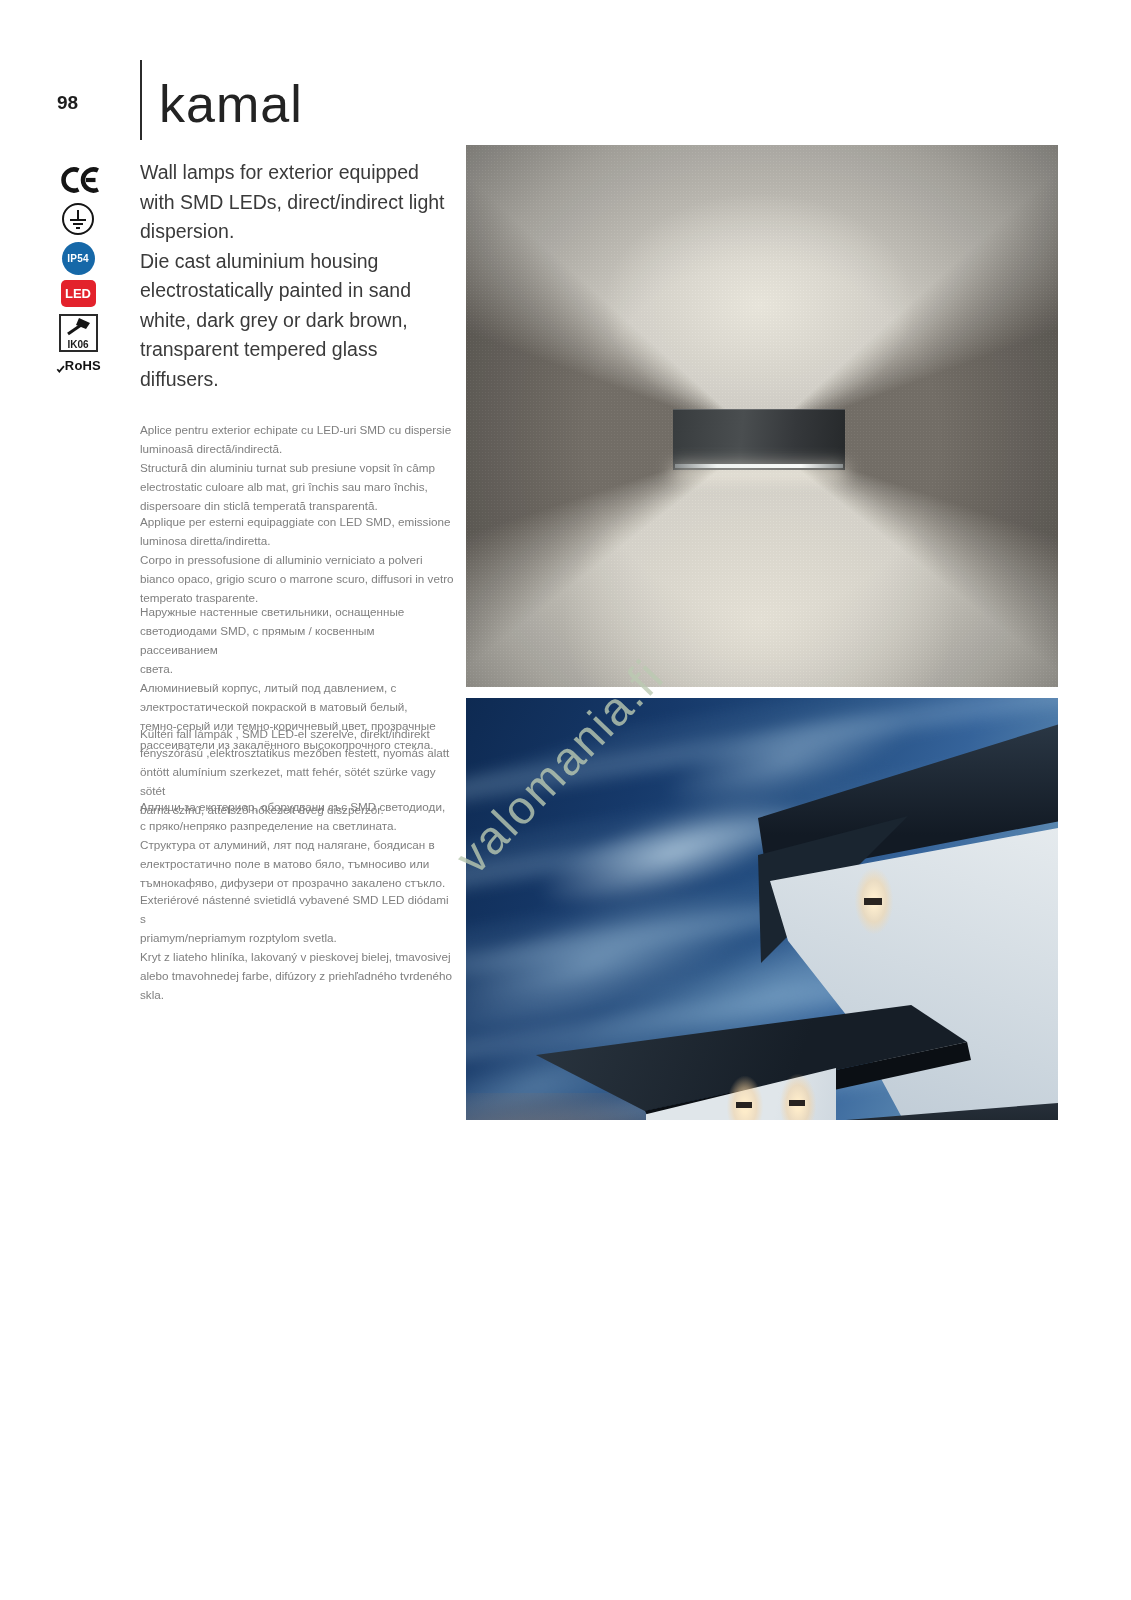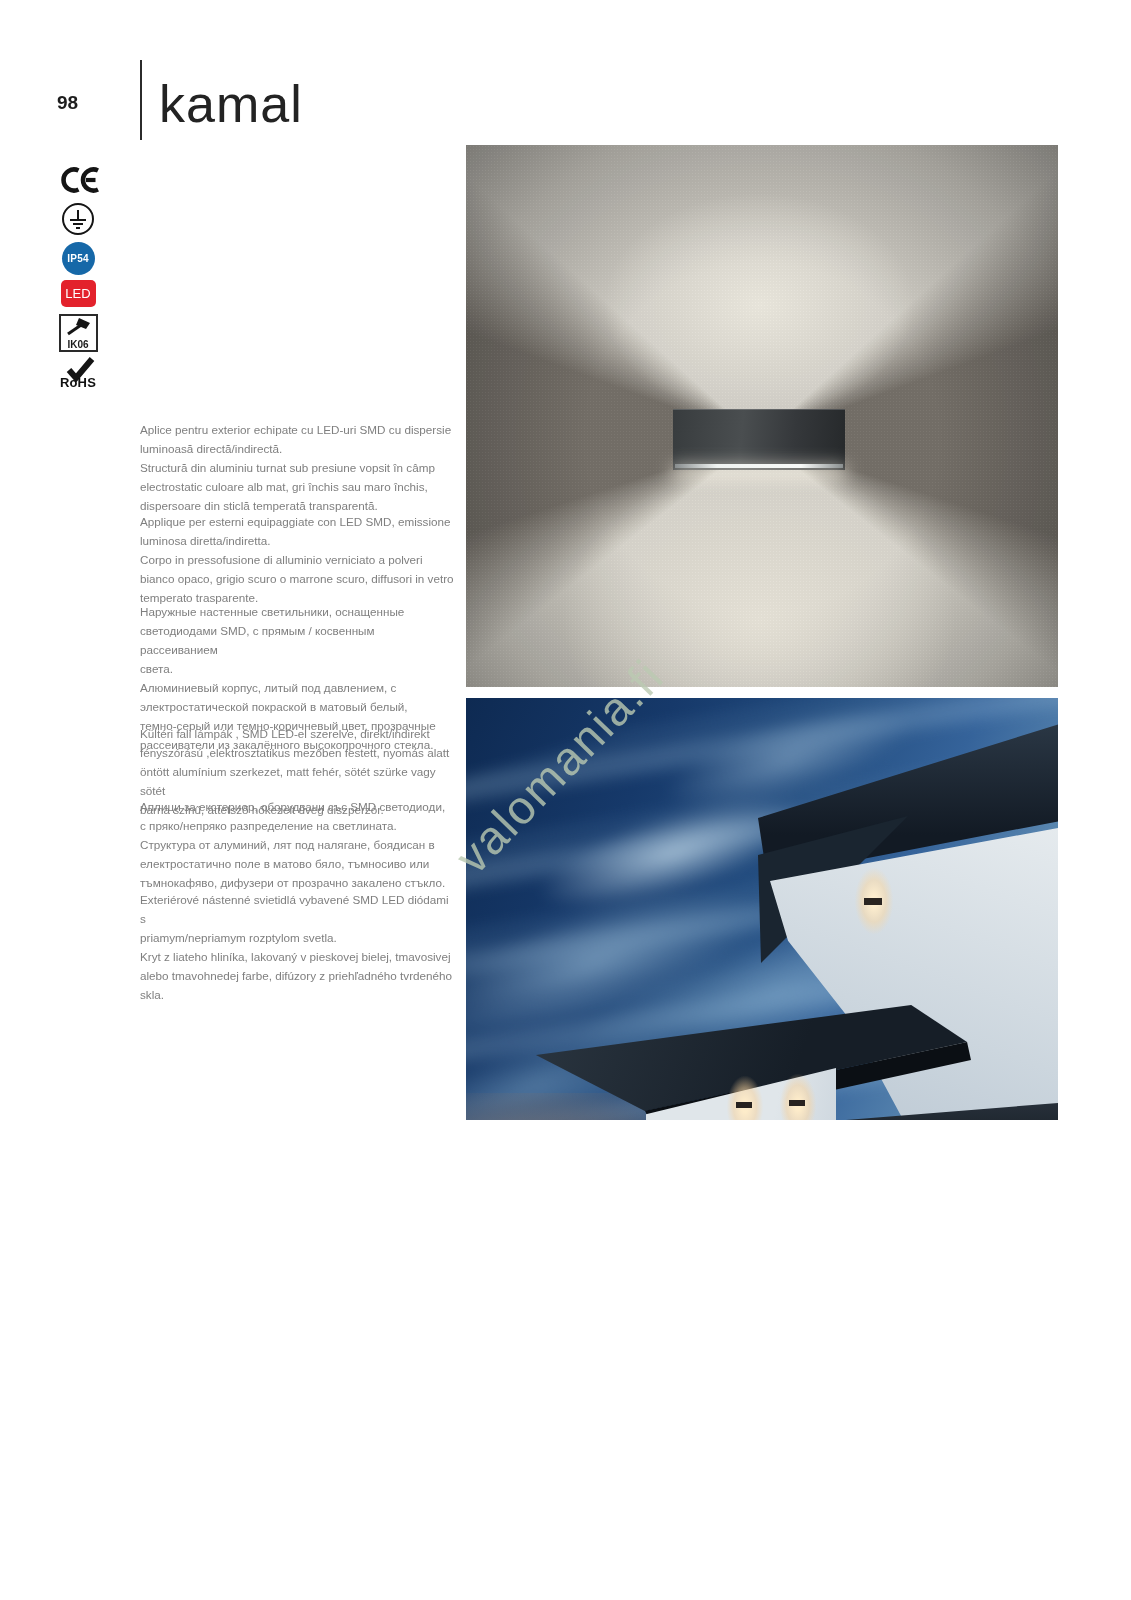--- a/index.html
+++ b/index.html
@@ -12,25 +12,25 @@
   
   .badges{position:absolute;left:55px;top:164px;width:46px;}
   .badge{position:absolute;left:0;width:46px;display:flex;justify-content:center;}
   .b-ce{top:2px;}
   .b-earth{top:38px;}
   .b-ip54{top:78px;}
   .ip54{width:33px;height:33px;border-radius:50%;background:#1668a8;color:#fff;font-size:10px;
         font-weight:bold;display:flex;align-items:center;justify-content:center;letter-spacing:0.2px;}
   .b-led{top:116px;}
   .led{width:35px;height:27px;border-radius:5px;background:#e3222c;color:#fff;font-size:13px;
-       font-weight:normal;display:flex;align-items:center;justify-content:center;}
+       font-weight:bold;display:flex;align-items:center;justify-content:center;}
   .b-ik06{top:150px;}
   .ik06{width:35px;height:34px;border:2px solid #2a2a2a;position:relative;background:#fff;}
   .ik06 .lbl{position:absolute;left:0;right:0;bottom:0;text-align:center;font-size:10px;font-weight:bold;color:#1a1a1a;}
-  .b-rohs{top:192px;flex-direction:column;align-items:center;}
+  .b-rohs{top:192px;flex-direction:row;align-items:center;}
   .rohs-lbl{font-size:13px;font-weight:bold;color:#111;margin-top:-7px;letter-spacing:0.2px;}
   
   .desc-en{position:absolute;left:140px;top:158px;width:312px;font-size:19.5px;line-height:29.5px;
            color:#3a3a3a;white-space:pre-line;}
   .trans{position:absolute;left:140px;width:315px;font-size:11.7px;line-height:19px;
          color:#7f7f7f;white-space:pre-line;}
   .t-ro{top:420px;} .t-it{top:512px;} .t-ru{top:602px;} .t-hu{top:724px;} .t-bg{top:797px;} .t-sk{top:890px;}
   
   .footer{position:absolute;left:57px;top:1494px;font-size:17px;letter-spacing:0.6px;color:#c4695e;}
   
@@ -191,20 +191,28 @@
       </div>
     </div>
     <div class="badge b-rohs">
       <svg width="34" height="26" viewBox="0 0 34 26">
         <polyline points="8,14 15,22 31,3" fill="none" stroke="#151515" stroke-width="6"></polyline>
       </svg>
       <div class="rohs-lbl">RoHS</div>
     </div>
   </div>
 
+  <div class="desc-en">Wall lamps for exterior equipped
+with SMD LEDs, direct/indirect light
+dispersion.
+Die cast aluminium housing
+electrostatically painted in sand
+white, dark grey or dark brown,
+transparent tempered glass
+diffusers.</div>
 
   <div class="trans t-ro">Aplice pentru exterior echipate cu LED-uri SMD cu dispersie
 luminoasă directă/indirectă.
 Structură din aluminiu turnat sub presiune vopsit în câmp
 electrostatic culoare alb mat, gri închis sau maro închis,
 dispersoare din sticlă temperată transparentă.</div>
   <div class="trans t-it">Applique per esterni equipaggiate con LED SMD, emissione
 luminosa diretta/indiretta.
 Corpo in pressofusione di alluminio verniciato a polveri
 bianco opaco, grigio scuro o marrone scuro, diffusori in vetro

